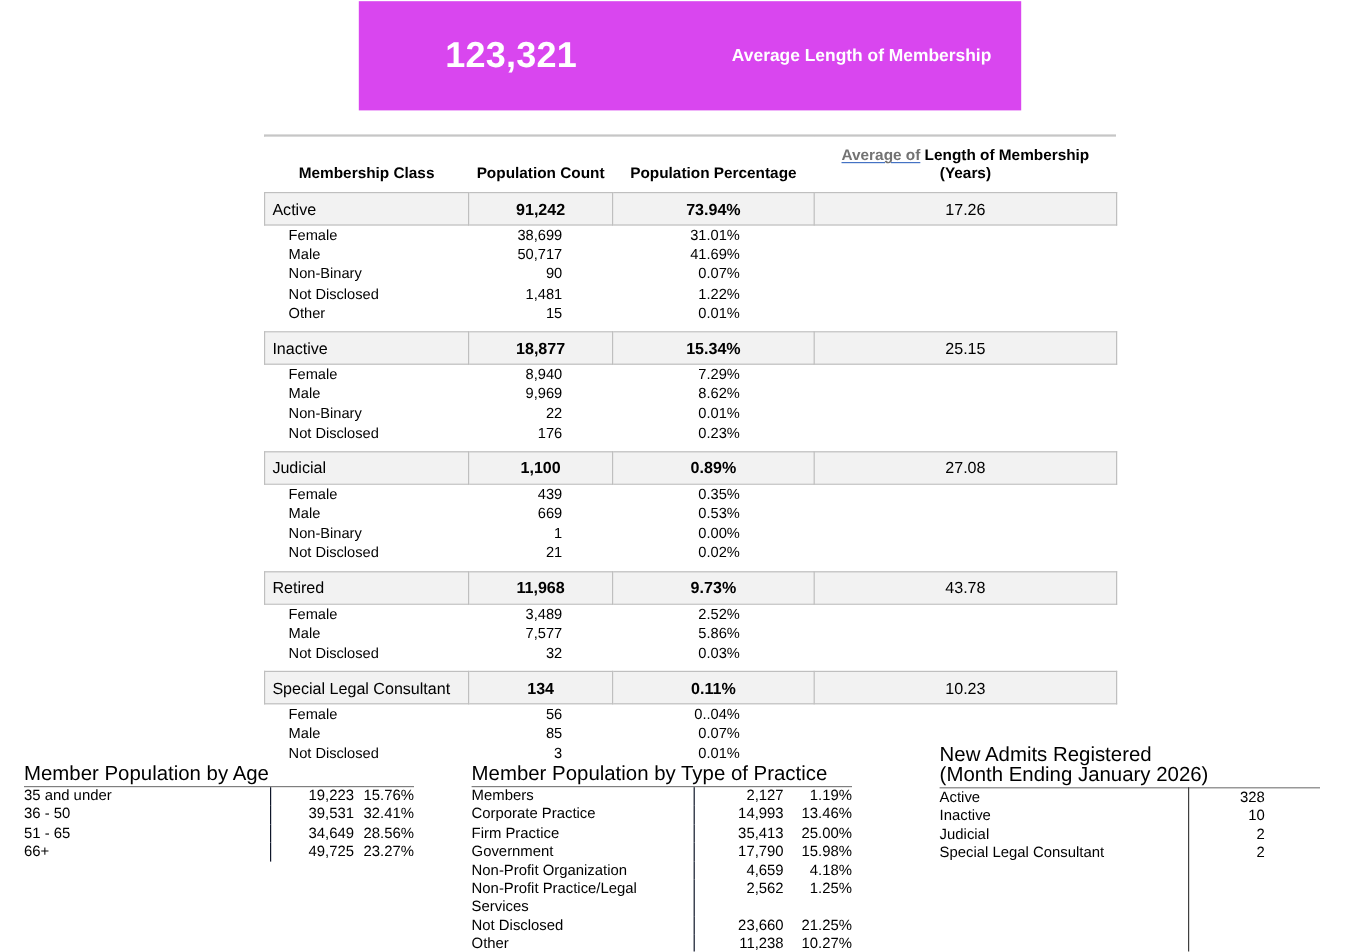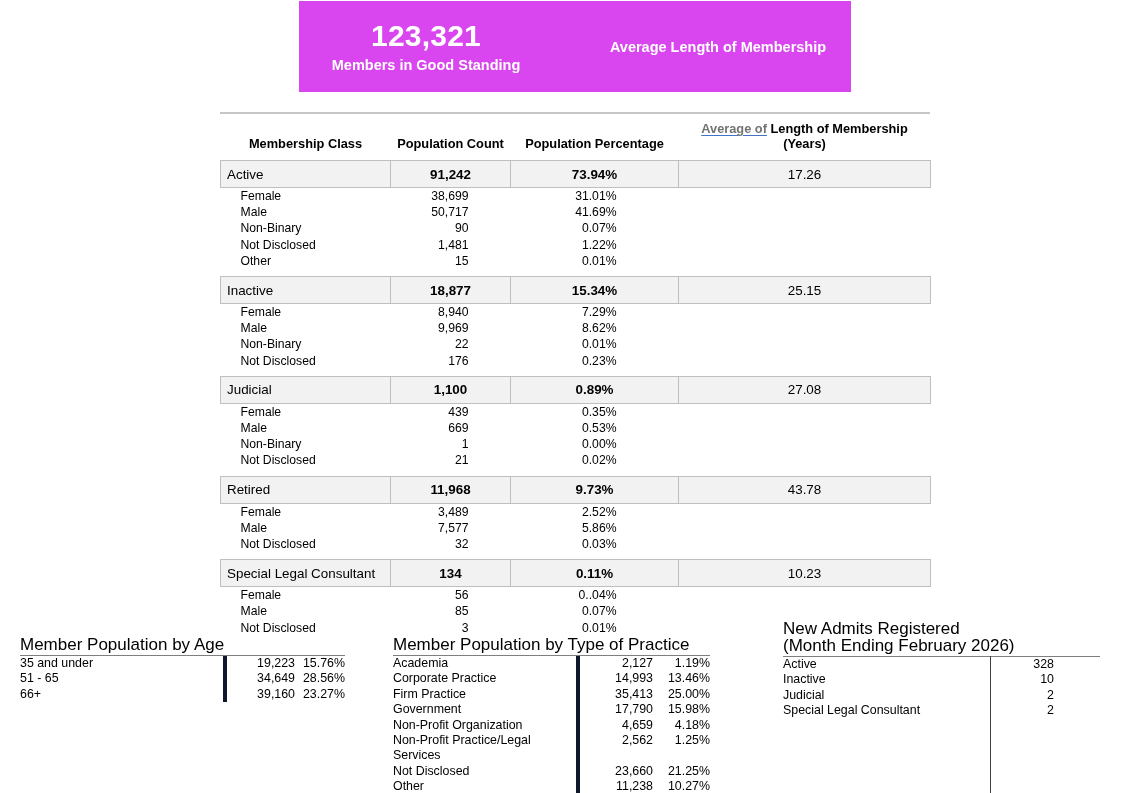--- a/index.html
+++ b/index.html
@@ -170,21 +170,21 @@
   table.mini td {
     padding: 0 0 0 0;
     height: 15.4px;
     line-height: 15.4px;
     font-size: 12.4px;
     vertical-align: top;
   }
   td.mini-label { text-align: left; padding-left: 4px; }
   td.mini-v1 {
     text-align: right;
-    border-left: 4px solid #0f172a;
+    border-left: 1px solid #0f172a;
     padding-right: 6px;
   }
   td.mini-v2 { text-align: right; padding-right: 4px; }
 
   
   #panel-age {
     left: 20px;
     top: 637px;
     width: 325px;
   }
@@ -220,21 +220,20 @@
   }
   #panel-admits td.mini-v1 { border-left: none; padding-right: 46px; }
   #panel-admits .panel-title { line-height: 17px; }
 </style>
 </head>
 <body>
 
 <div class="kpi-banner">
   <div class="kpi-card kpi-members">
     <div class="kpi-value">123,321</div>
-    <div class="kpi-label">Members in Good Standing</div>
   </div>
   <div class="kpi-card kpi-avg">
     <div class="kpi-label">Average Length of Membership</div>
   </div>
 </div>
 
 <div class="main-table">
   <div class="table-top-rule"></div>
   <table class="matrix">
     <colgroup>
@@ -421,45 +420,50 @@
         <col class="a">
         <col class="b">
       </colgroup>
     <tbody id="age-body">
         <tr>
           <td class="mini-label">35 and under</td>
           <td class="mini-v1">19,223</td>
           <td class="mini-v2">15.76%</td>
         </tr>
         <tr>
+          <td class="mini-label">36 - 50</td>
+          <td class="mini-v1">39,531</td>
+          <td class="mini-v2">32.41%</td>
+        </tr>
+        <tr>
           <td class="mini-label">51 - 65</td>
           <td class="mini-v1">34,649</td>
           <td class="mini-v2">28.56%</td>
         </tr>
         <tr>
           <td class="mini-label">66+</td>
-          <td class="mini-v1">39,160</td>
+          <td class="mini-v1">49,725</td>
           <td class="mini-v2">23.27%</td>
         </tr>
       </tbody>
   </table>
 </div>
 
 <div class="panel" id="panel-practice">
   <div class="panel-title">Member Population by Type of Practice</div>
   <div class="panel-rule"></div>
   <table class="mini">
     <colgroup>
         <col class="l">
         <col class="a">
         <col class="b">
       </colgroup>
     <tbody id="practice-body">
         <tr>
-          <td class="mini-label">Academia</td>
+          <td class="mini-label">Members</td>
           <td class="mini-v1">2,127</td>
           <td class="mini-v2">1.19%</td>
         </tr>
         <tr>
           <td class="mini-label">Corporate Practice</td>
           <td class="mini-v1">14,993</td>
           <td class="mini-v2">13.46%</td>
         </tr>
         <tr>
           <td class="mini-label">Firm Practice</td>
@@ -491,21 +495,21 @@
           <td class="mini-v1">11,238</td>
           <td class="mini-v2">10.27%</td>
         </tr>
       </tbody>
   </table>
 </div>
 
 <div class="panel" id="panel-admits">
   <div class="panel-title">
     <div>New Admits Registered</div>
-    <div>(Month Ending February 2026)</div>
+    <div>(Month Ending January 2026)</div>
   </div>
   <div class="panel-rule"></div>
   <div class="admits-divider"></div>
   <table class="mini">
     <colgroup>
         <col class="l">
         <col class="a">
       </colgroup>
     <tbody id="admits-body">
         <tr>

